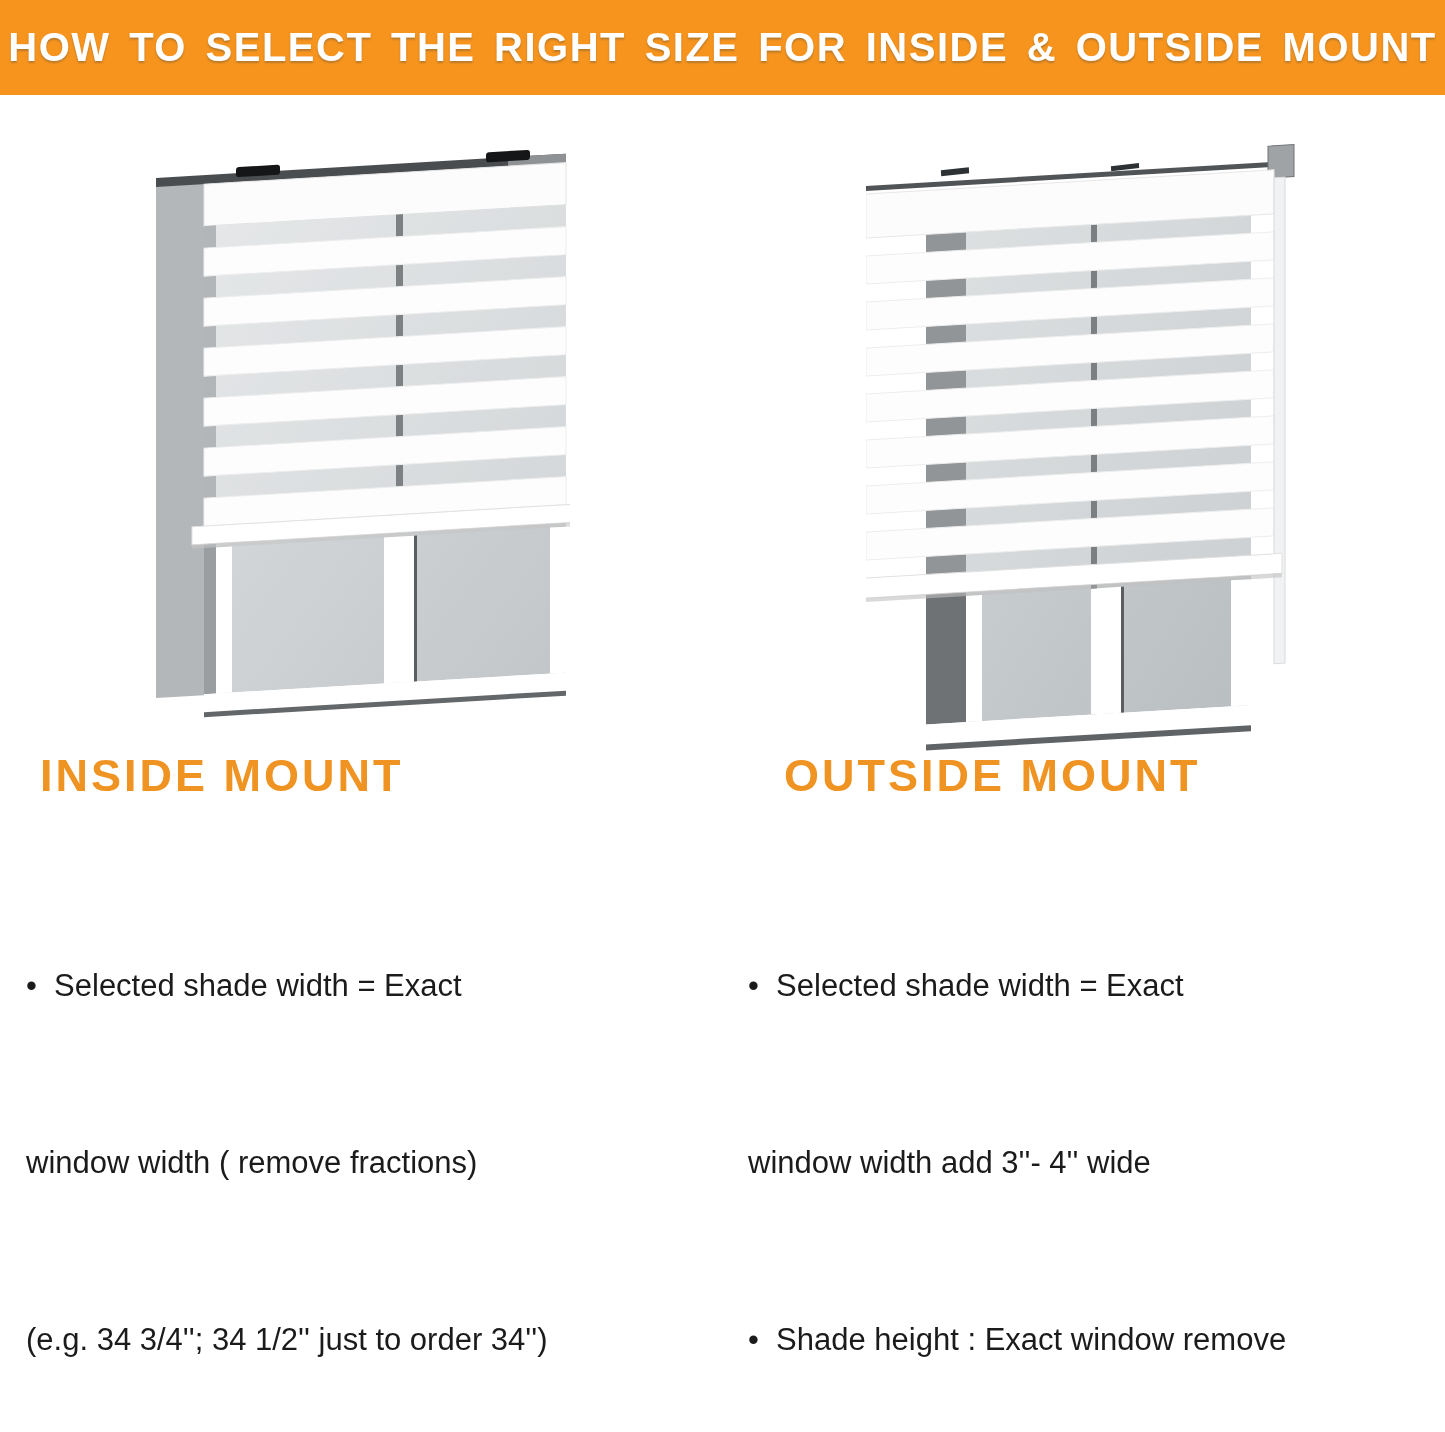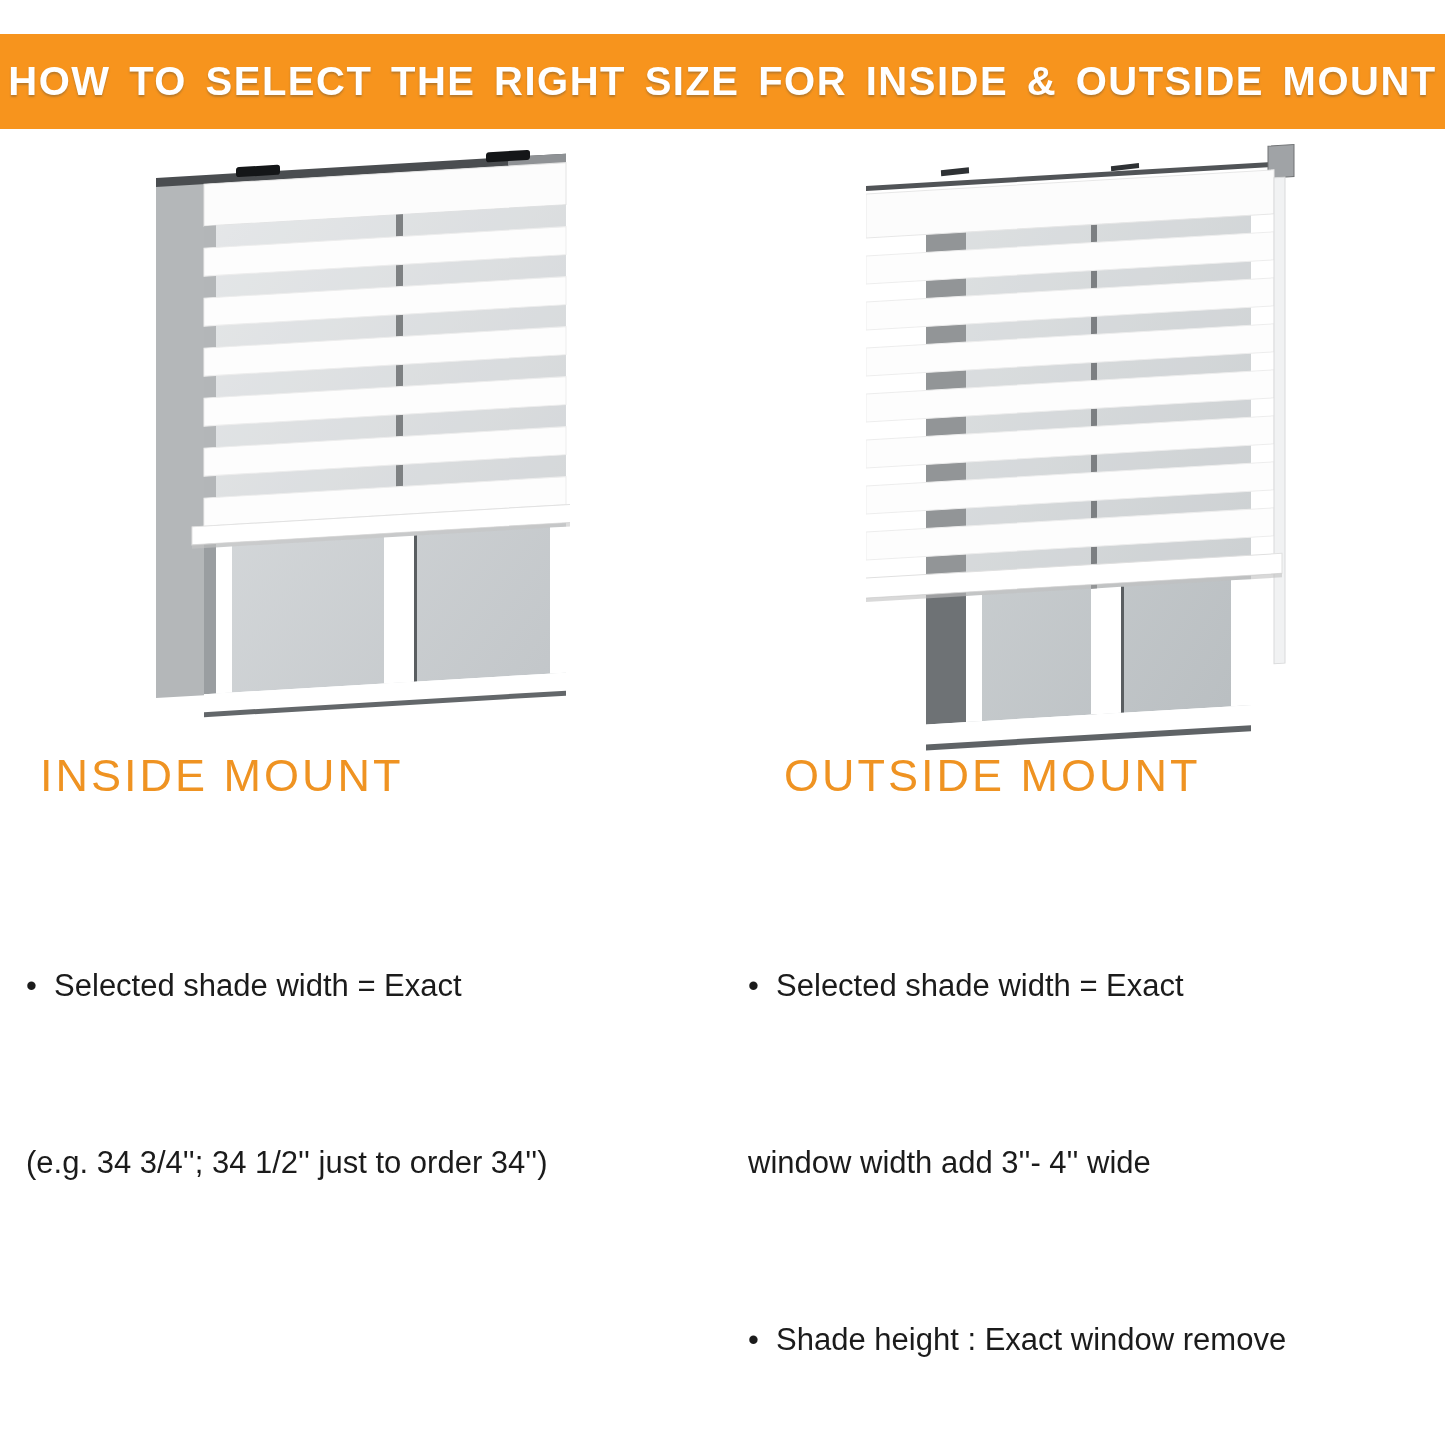--- a/index.html
+++ b/index.html
@@ -6,31 +6,31 @@
   .page{
     position:relative;
     width:1445px;height:1432px;
     background:#ffffff;
     font-family:"Liberation Sans", sans-serif;
     overflow:hidden;
   }
   .banner{
     position:absolute;left:0;top:0;width:1445px;height:95px;
     background:#F7941D;
-    display:flex;align-items:center;justify-content:center;margin-top:34px;
+    display:flex;align-items:center;justify-content:center;
   }
   .banner-title{
     color:#ffffff;font-weight:bold;font-size:40px;letter-spacing:1.5px;word-spacing:6px;
     text-shadow:0 2px 2px rgba(110,90,60,0.45);
     white-space:nowrap;
   }
   .illu{position:absolute;}
   .col-heading{
     position:absolute;top:750px;
-    color:#EF9322;font-weight:normal;font-size:45px;letter-spacing:3px;white-space:nowrap;
+    color:#EF9322;font-weight:bold;font-size:45px;letter-spacing:3px;white-space:nowrap;
   }
   .heading-inside{left:40px;}
   .heading-outside{left:784px;}
   .bullets{
     position:absolute;top:838px;
     color:#1b1b1b;font-size:31px;line-height:59px;
     white-space:pre-wrap;
   }
   .bullets-inside{left:26px;width:700px;}
   .bullets-outside{left:748px;width:680px;}
@@ -137,20 +137,21 @@
       <rect x="60" y="560" width="325" height="20" fill="#ffffff"></rect>
       <rect x="60" y="580" width="325" height="6" fill="#5f6366"></rect>
     </g>
   </svg>
 
   <div class="col-heading heading-inside">INSIDE MOUNT</div>
   <div class="col-heading heading-outside">OUTSIDE MOUNT</div>
 
   <div class="bullets bullets-inside">
     <div>•  Selected shade width = Exact</div>
+    <div>window width ( remove fractions)</div>
     <div>(e.g. 34 3/4''; 34 1/2'' just to order 34'')</div>
     
     
     
     
     
   </div>
 
   <div class="bullets bullets-outside">
     <div>•  Selected shade width = Exact</div>

